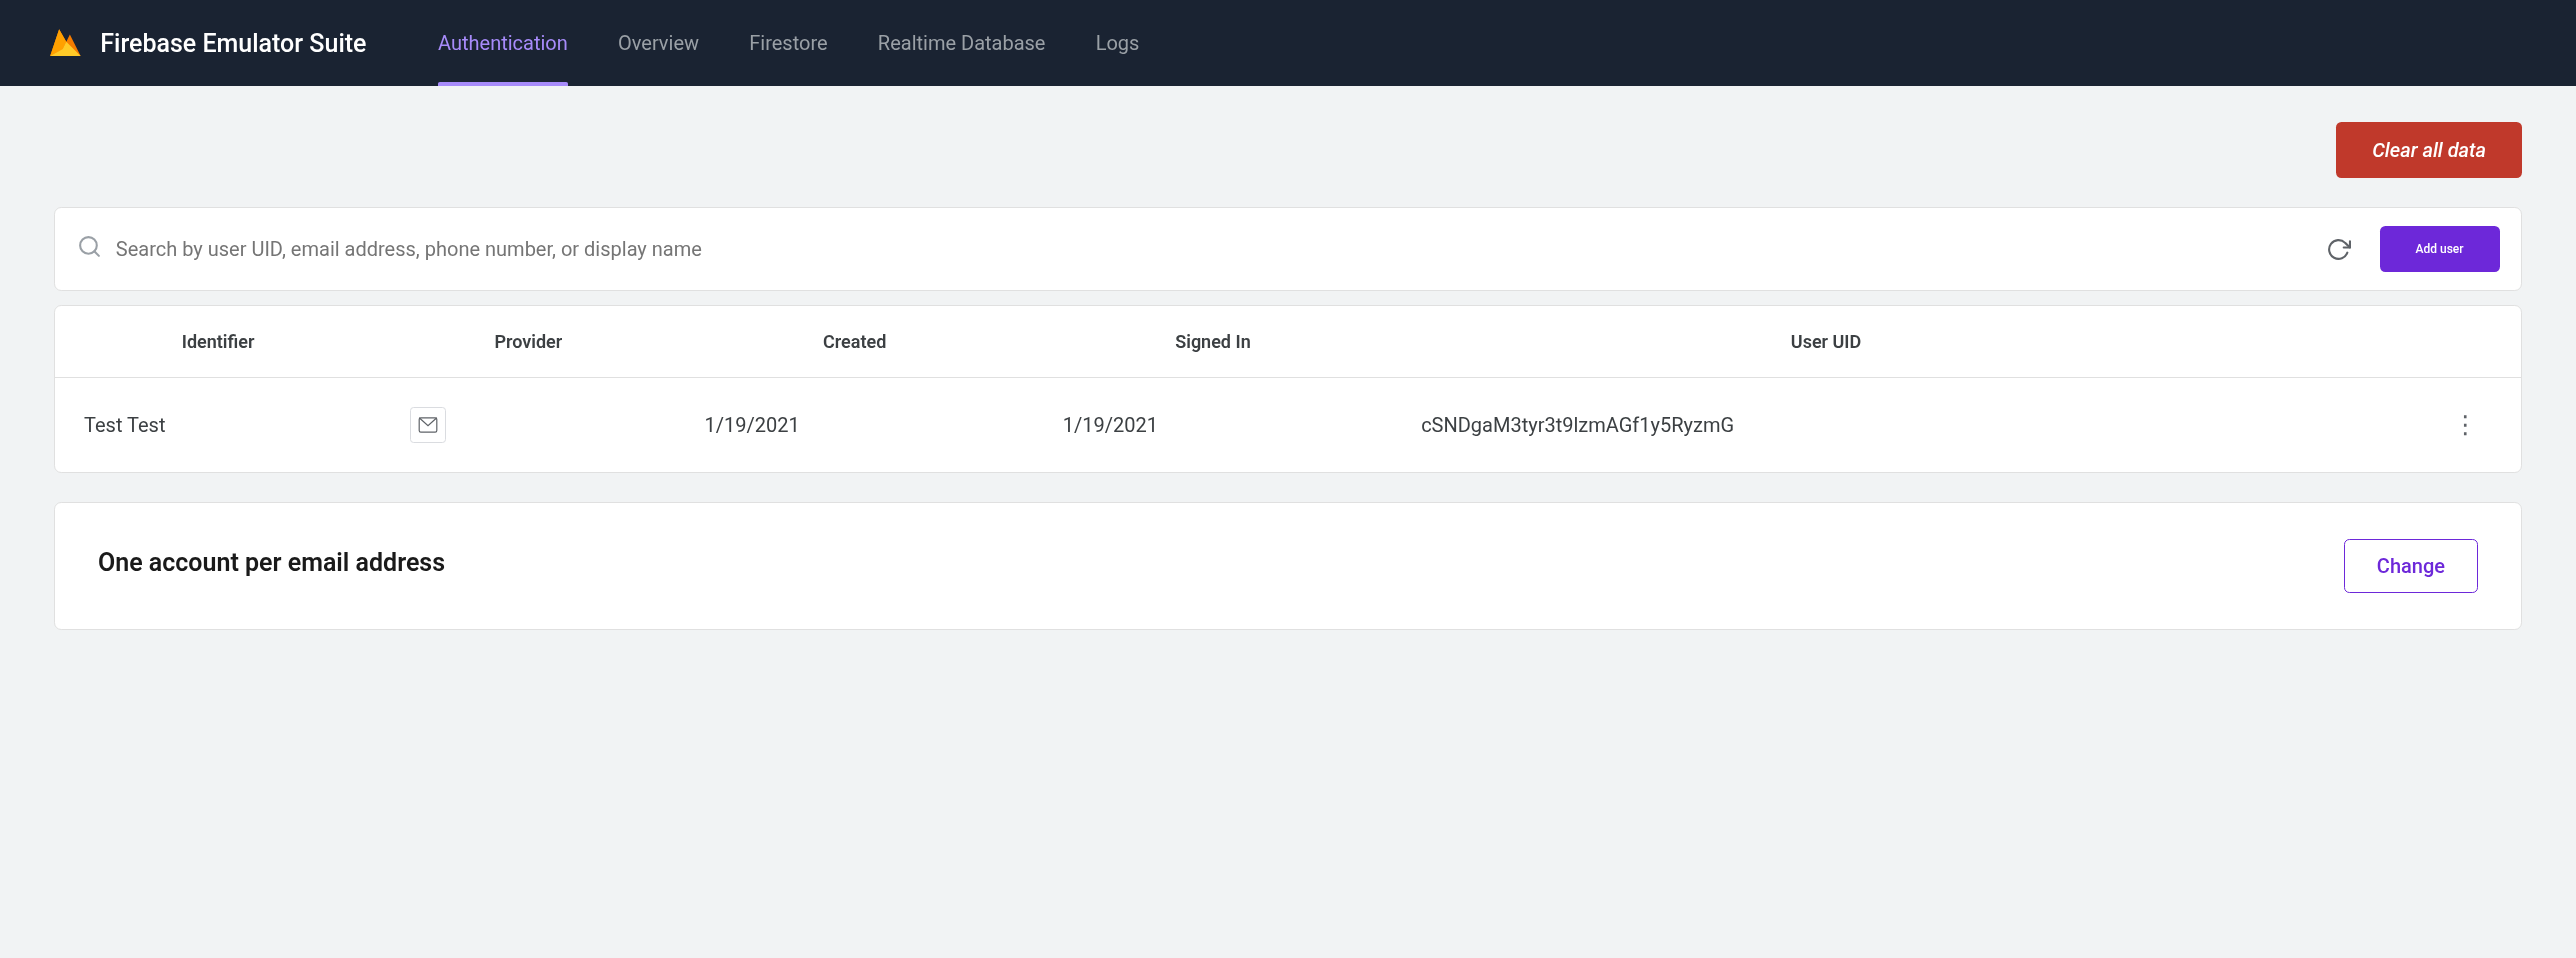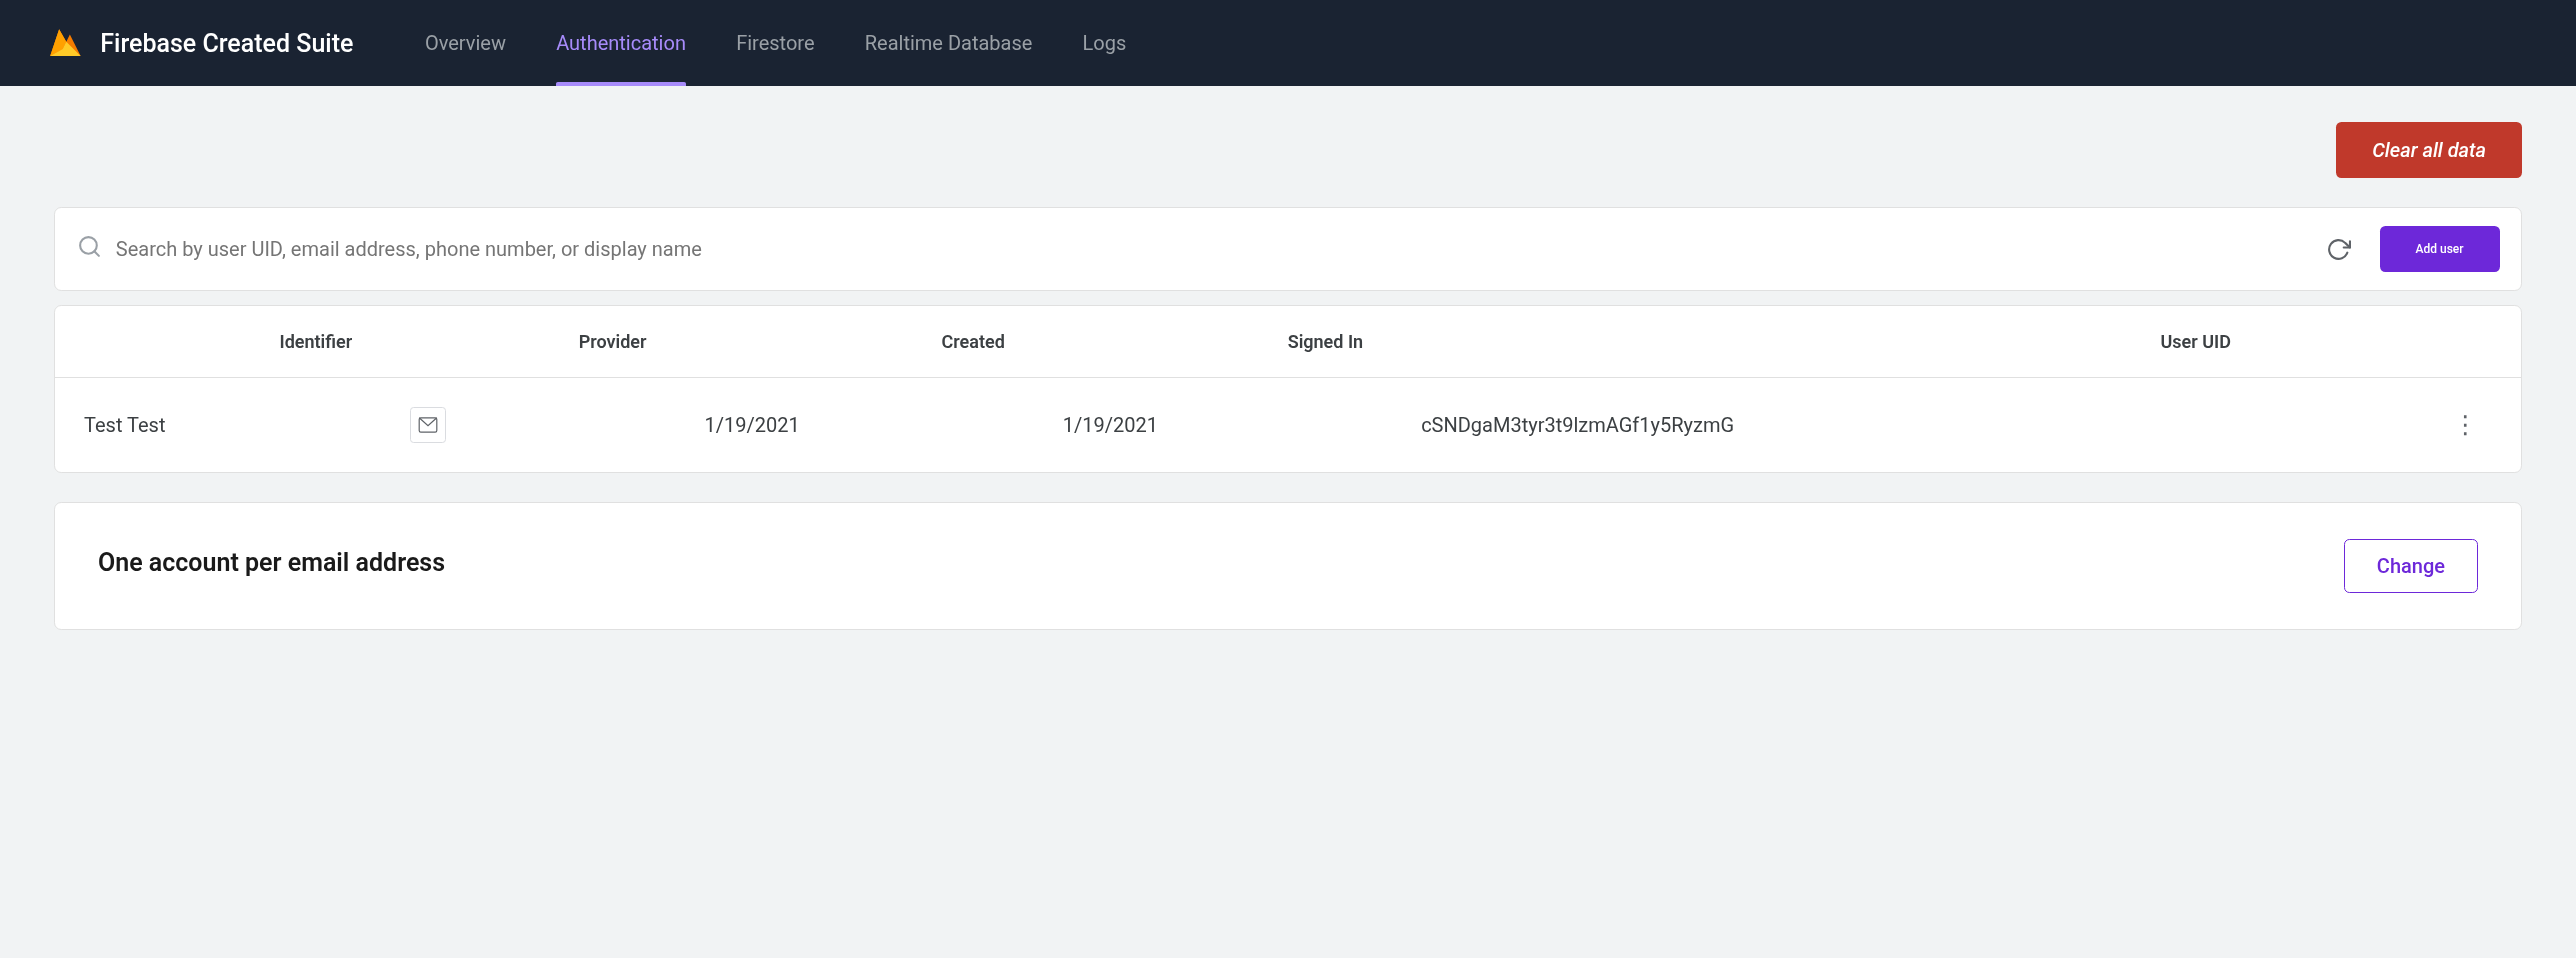--- a/index.html
+++ b/index.html
@@ -172,21 +172,21 @@
     .table {
       width: 100%;
       border-collapse: collapse;
     }
 
     .table thead tr {
       border-bottom: 0.9px solid #e0e0e0;
     }
 
     .table th {
-      text-align: right;
+      text-align: center;
       padding: 25px 29px;
       font-size: 18px;
       font-weight: 600;
       color: #3c4043;
     }
 
     .table td {
       padding: 25px 29px;
       font-size: 20px;
       color: #3c4043;
@@ -260,26 +260,26 @@
 <body>
 
 <header class="header">
   <div class="logo-area">
 
     <svg class="logo-icon" viewBox="0 0 48 48" fill="none" xmlns="http://www.w3.org/2000/svg">
       <path d="M8 38L18 8L26 22L30 14L42 38H8Z" fill="#F57C00"></path>
       <path d="M8 38L18 8L26 22L22 30L8 38Z" fill="#FFA000"></path>
       <path d="M22 30L26 22L42 38H8L22 30Z" fill="#FFCA28"></path>
     </svg>
-    <span class="logo-text">Firebase Created Suite</span>
+    <span class="logo-text">Firebase Emulator Suite</span>
   </div>
 
   <nav class="nav">
+    <a class="nav-item active">Authentication</a>
     <a class="nav-item">Overview</a>
-    <a class="nav-item active">Authentication</a>
     <a class="nav-item">Firestore</a>
     <a class="nav-item">Realtime Database</a>
     <a class="nav-item">Logs</a>
   </nav>
 </header>
 
 <main class="main">
 
   <div class="top-actions">
     <button class="btn-clear">Clear all data</button>

